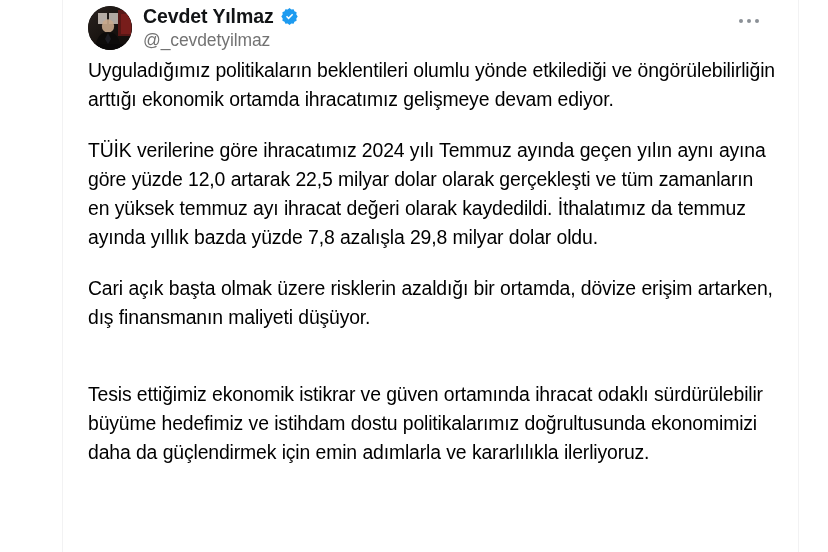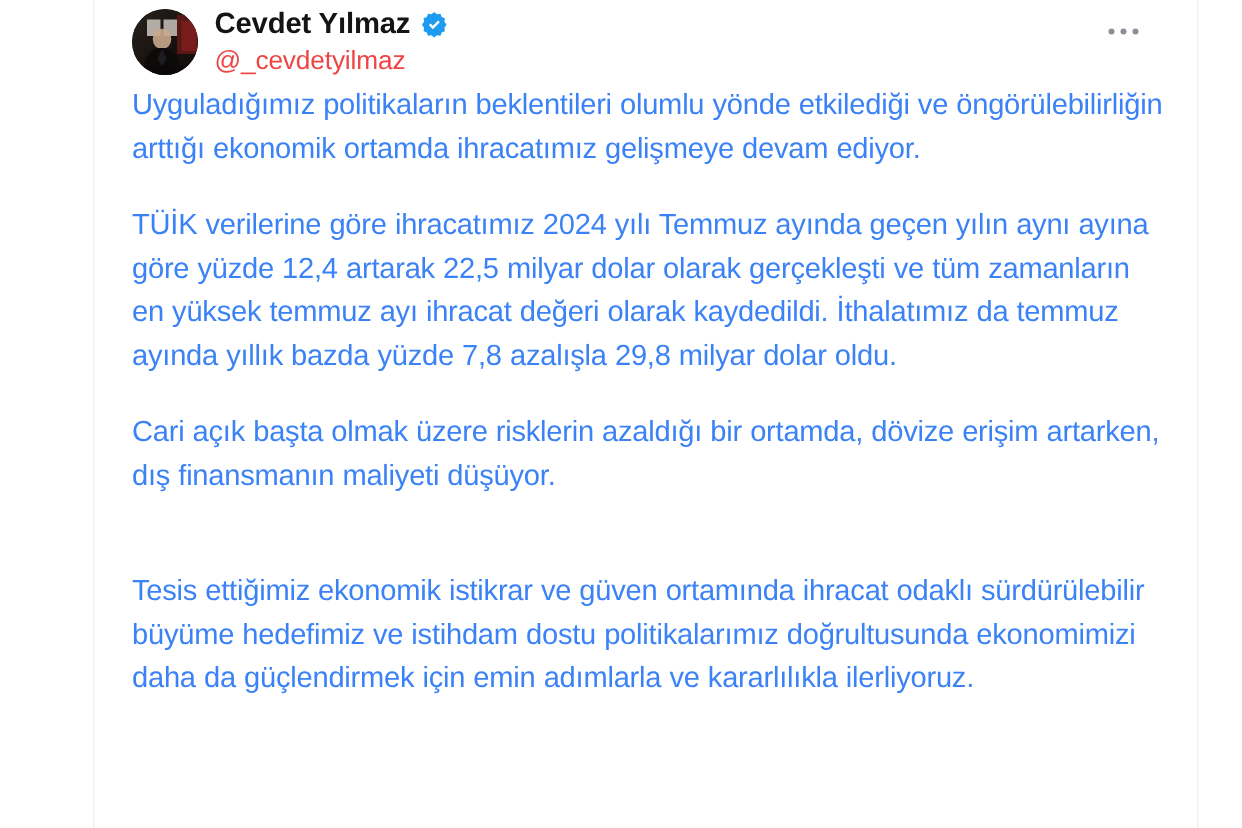--- a/index.html
+++ b/index.html
@@ -85,21 +85,21 @@
     margin-left: 6px;
     width: 19px;
     height: 19px;
     display: inline-block;
     flex: 0 0 auto;
   }
   .verified-badge svg { display: block; }
 
   .handle {
     font-size: 17.5px;
-    color: #ef4444;
+    color: #737373;
     line-height: 22px;
     margin-top: 1px;
     white-space: nowrap;
     letter-spacing: -0.1px;
   }
 
   .more-button {
     position: absolute;
     right: 22px;
     top: 6px;
@@ -124,21 +124,21 @@
     position: absolute;
     left: 88px;
     top: 56px;
     width: 688px;
   }
 
   .tweet-body p {
     margin: 0 0 22px 0;
     font-size: 19.4px;
     line-height: 29px;
-    color: #3b82f6;
+    color: #000000;
     letter-spacing: -0.15px;
     word-spacing: 0.2px;
   }
   .tweet-body p:last-child {
     margin-bottom: 0;
     margin-top: 48px;
   }
   .tweet-body p.tight {
     margin-bottom: 8px;
   }
@@ -195,18 +195,18 @@
     <div class="more-button" title="More">
       <i></i>
       <i></i>
       <i></i>
     </div>
 
   </header>
 
   <section class="tweet-body">
     <p>Uyguladığımız politikaların beklentileri olumlu yönde etkilediği ve öngörülebilirliğin arttığı ekonomik ortamda ihracatımız gelişmeye devam ediyor.</p>
-    <p>TÜİK verilerine göre ihracatımız 2024 yılı Temmuz ayında geçen yılın aynı ayına göre yüzde 12,4 artarak 22,5 milyar dolar olarak gerçekleşti ve tüm zamanların en yüksek temmuz ayı ihracat değeri olarak kaydedildi. İthalatımız da temmuz ayında yıllık bazda yüzde 7,8 azalışla 29,8 milyar dolar oldu.</p>
+    <p>TÜİK verilerine göre ihracatımız 2024 yılı Temmuz ayında geçen yılın aynı ayına göre yüzde 12,0 artarak 22,5 milyar dolar olarak gerçekleşti ve tüm zamanların en yüksek temmuz ayı ihracat değeri olarak kaydedildi. İthalatımız da temmuz ayında yıllık bazda yüzde 7,8 azalışla 29,8 milyar dolar oldu.</p>
     <p class="tight">Cari açık başta olmak üzere risklerin azaldığı bir ortamda, dövize erişim artarken, dış finansmanın maliyeti düşüyor.</p>
     <p>Tesis ettiğimiz ekonomik istikrar ve güven ortamında ihracat odaklı sürdürülebilir büyüme hedefimiz ve istihdam dostu politikalarımız doğrultusunda ekonomimizi daha da güçlendirmek için emin adımlarla ve kararlılıkla ilerliyoruz.</p>
   </section>
 
 </article>
 
 </body></html>

